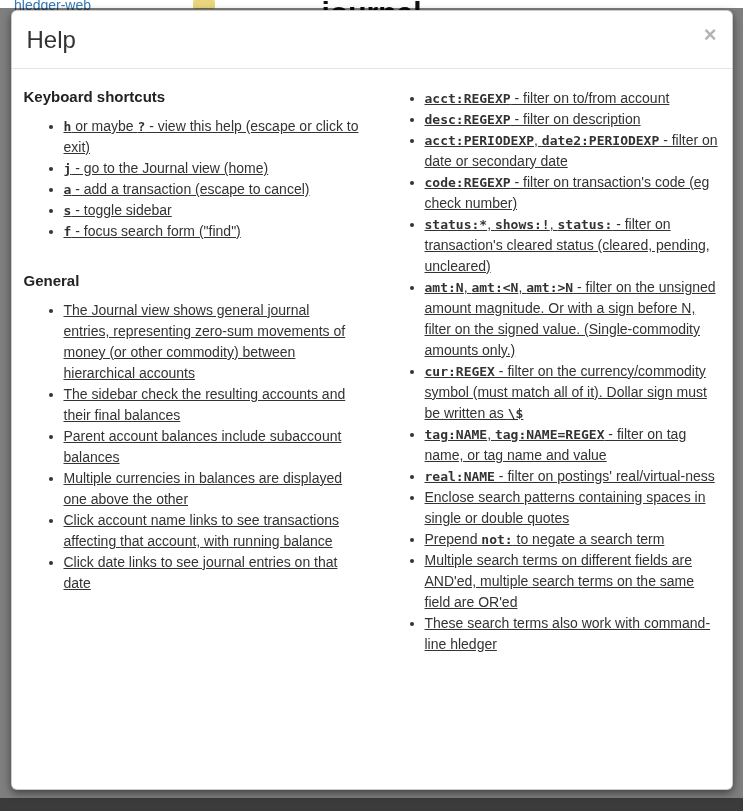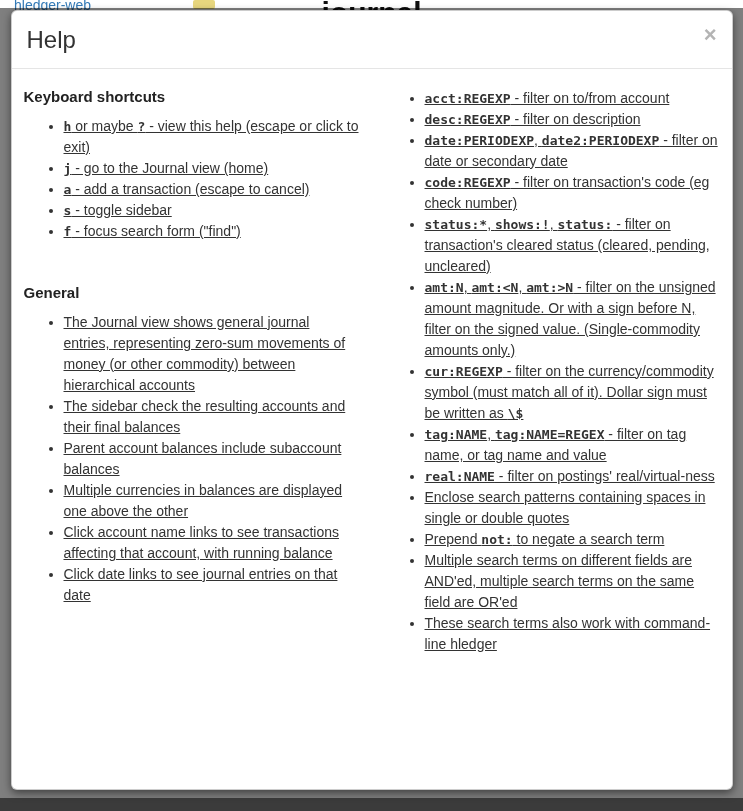--- a/index.html
+++ b/index.html
@@ -71,21 +71,21 @@
   .modal-body {
     display: flex; gap: 26px;
     padding: 19px 12px 20px;
   }
   .col { flex: 1; min-width: 0; font-size: 14px; }
 
   .section-title {
     font-size: 15px; font-weight: 700; color: #222;
     margin: 0 0 11px;
   }
-  .col .section-title:not(:first-child) { margin-top: 42px; }
+  .col .section-title:not(:first-child) { margin-top: 30px; }
 
   ul.help-list { margin: 0 0 16px; padding-left: 40px; }
   ul.help-list li {
     line-height: 1.5;
     font-size: 14px; color: #333; text-decoration: underline;
   }
   code {
     font-family: "DejaVu Sans Mono", "Liberation Mono", monospace;
     font-weight: 700; font-size: 13px; color: #333;
   }
@@ -126,25 +126,25 @@
           <li>Parent account balances include subaccount balances</li>
           <li>Multiple currencies in balances are displayed one above the other</li>
           <li>Click account name links to see transactions affecting that account, with running balance</li>
           <li>Click date links to see journal entries on that date</li>
         </ul>
       </div>
     <div class="col">
         <ul class="help-list">
           <li><code>acct:REGEXP</code> - filter on to/from account</li>
           <li><code>desc:REGEXP</code> - filter on description</li>
-          <li><code>date:PERIODEXP</code>, <code>date2:PERIODEXP</code> - filter on date or secondary date</li>
+          <li><code>acct:PERIODEXP</code>, <code>date2:PERIODEXP</code> - filter on date or secondary date</li>
           <li><code>code:REGEXP</code> - filter on transaction's code (eg check number)</li>
           <li><code>status:*</code>, <code>shows:!</code>, <code>status:</code> - filter on transaction's cleared status (cleared, pending, uncleared)</li>
           <li><code>amt:N</code>, <code>amt:&lt;N</code>, <code>amt:&gt;N</code> - filter on the unsigned amount magnitude. Or with a sign before N, filter on the signed value. (Single-commodity amounts only.)</li>
-          <li><code>cur:REGEXP</code> - filter on the currency/commodity symbol (must match all of it). Dollar sign must be written as <code>\$</code></li>
+          <li><code>cur:REGEX</code> - filter on the currency/commodity symbol (must match all of it). Dollar sign must be written as <code>\$</code></li>
           <li><code>tag:NAME</code>, <code>tag:NAME=REGEX</code> - filter on tag name, or tag name and value</li>
           <li><code>real:NAME</code> - filter on postings' real/virtual-ness</li>
           <li>Enclose search patterns containing spaces in single or double quotes</li>
           <li>Prepend <code>not:</code> to negate a search term</li>
           <li>Multiple search terms on different fields are AND'ed, multiple search terms on the same field are OR'ed</li>
           <li>These search terms also work with command-line hledger</li>
         </ul>
       </div>
   </div>
 </div>

